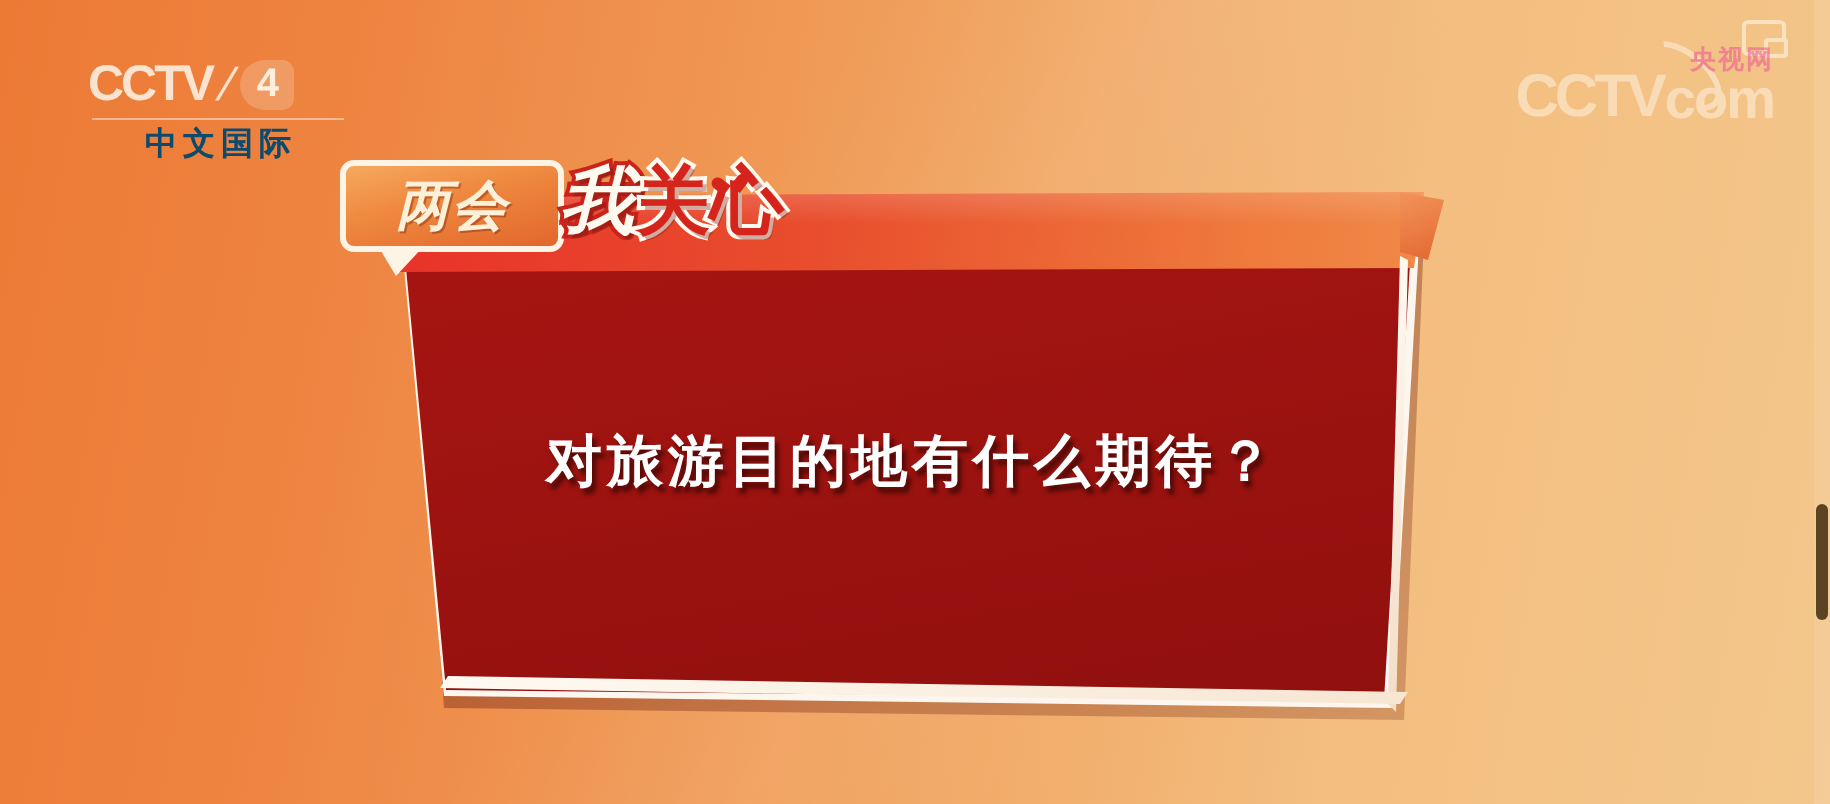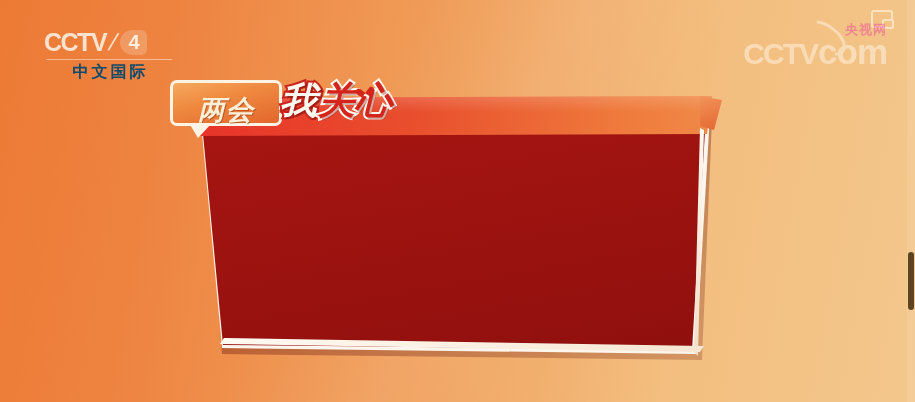--- a/index.html
+++ b/index.html
@@ -38,21 +38,21 @@
     text-align:center; padding-left:3px;
   }
 
   
   .watermark{ position:absolute; right:28px; top:34px; opacity:.50; }
   .wm-wrap{ position:relative; display:flex; align-items:flex-end; }
   .wm-cctv{
     font-size:30px; font-weight:bold; color:#fff7ea; letter-spacing:-2px;
     line-height:1; font-stretch:condensed;
   }
-  .wm-com{ font-size:35px; font-weight:bold; color:#fff7ea; letter-spacing:-1px; line-height:1; margin-left:1px; }
+  .wm-com{ font-size:28px; font-weight:bold; color:#fff7ea; letter-spacing:-1px; line-height:1; margin-left:1px; }
   .wm-cn{
     position:absolute; right:0; top:-13px;
     font-size:13px; font-weight:bold; color:#ec4899; letter-spacing:1px;
   }
   .wm-swoosh{
     position:absolute; left:60px; top:-9px; width:46px; height:26px;
     border:3px solid #fff7ea; border-radius:50%;
     border-left-color:transparent; border-bottom-color:transparent;
     transform:rotate(38deg);
   }
@@ -127,21 +127,21 @@
     clip-path:polygon(6px 0px, 486px 8px, 482px 14px, 2px 6px);
   }
 
   
   .title-lockup{ position:absolute; left:170px; top:80px; height:56px; display:flex; align-items:flex-start; }
 
   .bubble{
     position:relative; width:112px; height:46px;
     background:linear-gradient(165deg,#f5a95f 0%,#ef8a40 40%,#e2662c 100%);
     border:3px solid #fdf4e6; border-radius:7px;
-    display:flex; align-items:flex-end; justify-content:center;
+    display:flex; align-items:center; justify-content:center;
   }
   .bubble::after{
     content:""; position:absolute; left:16px; bottom:-15px;
     border-left:9px solid transparent; border-right:14px solid transparent;
     border-top:15px solid #fdf4e6;
   }
   .bubble-txt{
     font-size:27px; font-weight:bold; color:#fdf0d9; letter-spacing:1px;
     font-style:italic; line-height:1;
     text-shadow:1px 1px 0 rgba(150,60,20,.55);
@@ -150,21 +150,21 @@
 
   .headline{ position:relative; margin-left:-2px; margin-top:2px; display:flex; align-items:baseline; }
   .hl-wo{
     font-size:37px; font-weight:bold; font-style:italic; line-height:1;
     color:#fffaf0;
     -webkit-text-stroke:4px #c9241c; paint-order:stroke fill;
     text-shadow:2px 2px 0 rgba(120,25,15,.45);
     font-family:"DejaVu Sans", sans-serif;
   }
   .hl-gx{
-    font-size:37px; font-weight:bold; font-style:italic; line-height:1;
+    font-size:37px; font-weight:bold; line-height:1;
     color:#d4241b; margin-left:1px;
     -webkit-text-stroke:4px #fffaf0; paint-order:stroke fill;
     text-shadow:2px 2px 0 rgba(120,25,15,.35);
     font-family:"DejaVu Sans", sans-serif;
   }
   .heart{
     position:absolute; right:21px; top:4px; width:11px; height:10px;
     transform:rotate(-8deg);
   }
   .heart::before, .heart::after{
@@ -221,20 +221,21 @@
 <div class="card-stage">
   <div class="card-shadow"></div>
   <div class="card-rim"></div>
   <div class="card-body"></div>
   <div class="card-banner"></div>
   <div class="card-banner-sheen"></div>
   <div class="card-fold"></div>
   <div class="card-edge-right"></div>
   <div class="card-edge-bottom"></div>
 
+  <div class="question">对旅游目的地有什么期待？</div>
 </div>
 
 <div class="title-lockup">
   <div class="bubble">
     <span class="bubble-txt">两会</span>
   </div>
   <div class="headline">
     <span class="hl-wo">我</span>
     <span class="hl-gx">关心</span>
     <span class="heart"></span>

